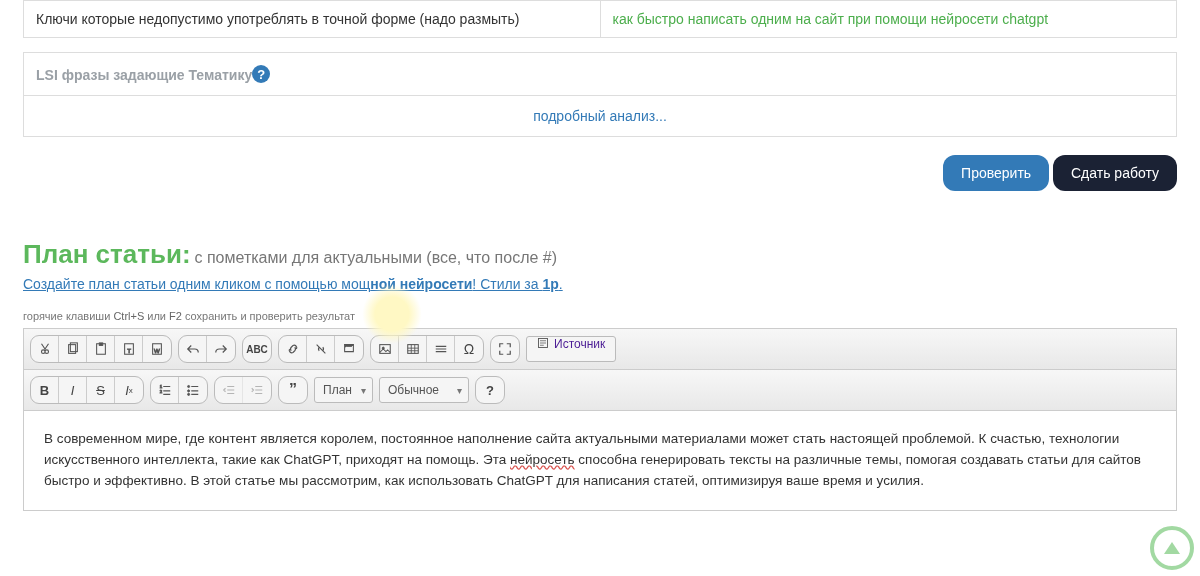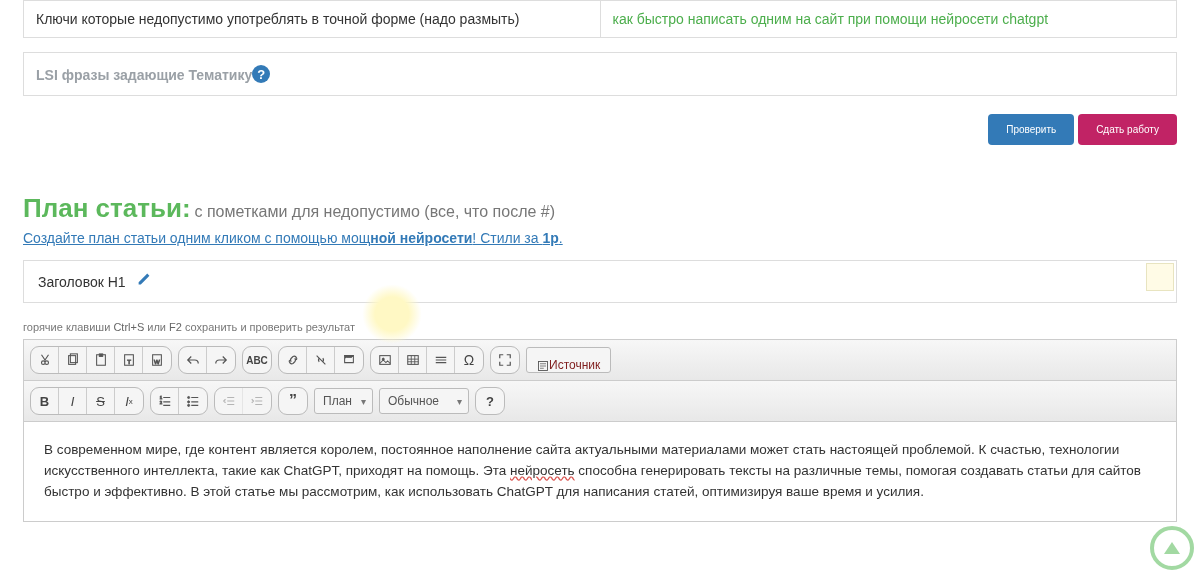--- a/index.html
+++ b/index.html
@@ -7,42 +7,42 @@
 .container{padding:0 23px}
 .tbl{width:100%;border-collapse:collapse;border:1px solid #ddd}
 .tbl td{border:1px solid #ddd;padding:10px 12px;vertical-align:top}
 .td-left{width:50%;color:#333}
 .td-right{width:50%;color:#4cae4c}
 .lsi-box{border:1px solid #ddd;margin-top:14px}
 .lsi-head{padding:12px;color:#9aa0a6;font-weight:bold;display:flex;align-items:flex-end;}
 .help-ic{display:inline-flex;width:18px;height:18px;border-radius:50%;background:#337ab7;color:#fff;align-items:center;justify-content:center;font-size:13px;font-weight:bold}
 .lsi-body{border-top:1px solid #ddd;text-align:center;padding:12px;color:#337ab7}
 .btn-row{text-align:right;margin-top:18px}
-.btn{display:inline-block;padding:10px 18px;border-radius:4px;border:none;font-size:10px;color:#fff;cursor:pointer}
+.btn{display:inline-block;padding:10px 18px;border-radius:12px;border:none;font-size:14px;color:#fff;cursor:pointer}
 .btn-primary{background:#337ab7}
-.btn-success{background:#be185d;color:#fff;opacity:.95}
+.btn-success{background:#0f172a;color:#fff;opacity:.95}
 .plan-sec{margin-top:48px}
 .plan-title{font-size:26px;color:#5cb85c;font-weight:bold;display:inline}
 .plan-sub{font-size:16px;color:#777}
 .plan-link{color:#337ab7;text-decoration:underline;display:inline-block;margin-top:6px;font-size:14px}
 .plan-link b{font-weight:bold}
 .h1-box{border:1px solid #ddd;margin-top:14px;padding:12px 14px;position:relative;display:flex;align-items:center;gap:10px}
 .edit-ic{color:#337ab7;font-size:14px}
 .thumb{position:absolute;right:2px;top:2px;width:28px;height:28px;background:#fffbe6;border:1px solid #e8e4c0}
 .hot{color:#777;font-size:11px;margin-top:18px}
 .hot b{font-weight:normal;color:#666}
 .editor{border:1px solid #ccc;margin-top:6px}
 .tb{background:linear-gradient(#f7f7f7,#e8e8e8);border-bottom:1px solid #ccc;padding:6px;display:flex;flex-wrap:wrap;gap:6px;align-items:center}
 .tgrp{display:flex;border:1px solid #bbb;border-radius:9px;overflow:hidden;background:#f5f5f5}
 .tbn{width:28px;height:26px;display:flex;align-items:center;justify-content:center;border-right:1px solid #ccc;cursor:pointer;font-size:13px;color:#444}
 .tbn:last-child{border-right:none}
 .tbn svg{width:14px;height:14px;fill:#555;stroke:#555}
 .tsel{height:26px;border:1px solid #bbb;border-radius:3px;background:#f5f5f5;padding:0 20px 0 8px;font-size:12px;color:#555;display:flex;align-items:center;position:relative;cursor:pointer}
 .tsel::after{content:"▾";position:absolute;right:6px;color:#777;font-size:10px}
-.src-btn{height:26px;border:1px solid #bbb;border-radius:3px;background:#f5f5f5;padding:0 10px;font-size:12px;color:#7f1d1d;display:flex;align-items:flex-end;cursor:pointer}
+.src-btn{height:26px;border:1px solid #bbb;border-radius:3px;background:#f5f5f5;padding:0 10px;font-size:12px;color:#4c1d95;display:flex;align-items:flex-start;gap:5px;cursor:pointer}
 .tb2{background:linear-gradient(#f7f7f7,#e8e8e8);border-bottom:1px solid #ccc;padding:6px;display:flex;flex-wrap:wrap;gap:6px;align-items:center}
 .ed-body{padding:18px 20px;font-size:13.5px;line-height:1.55;color:#333;background:#fff}
 .sp-err{text-decoration:underline wavy #d9534f}
 .highlight-circle{position:absolute;left:362px;top:284px;width:60px;height:60px;border-radius:50%;background:radial-gradient(circle,#fff8c4 0%,#fff8c4 40%,rgba(255,248,196,0) 70%);pointer-events:none;z-index:5}
 .scrolltop{position:absolute;right:6px;bottom:6px;width:44px;height:44px;border-radius:50%;border:4px solid #7cc97c;background:#fff;display:flex;align-items:center;justify-content:center;color:#7cc97c;font-size:20px;opacity:.7}
 .scrolltop::before{content:"";width:0;height:0;border-left:8px solid transparent;border-right:8px solid transparent;border-bottom:12px solid #7cc97c}
 </style>
 </head>
 <body>
 
@@ -55,45 +55,36 @@
       <td class="td-right">как быстро написать одним на сайт при помощи нейросети chatgpt</td>
     </tr>
   </tbody>
     </table>
 
   <div class="lsi-box">
     <div class="lsi-head">
       <span>LSI фразы задающие Тематику</span>
       <span class="help-ic">?</span>
     </div>
+    <div class="lsi-body">подробный анализ...</div>
   </div>
 
   <div class="btn-row">
     <button class="btn btn-primary">Проверить</button>
     <button class="btn btn-success">Сдать работу</button>
   </div>
 
   <div class="plan-sec">
     <span class="plan-title">План статьи:</span>
-    <span class="plan-sub">с пометками для недопустимо (все, что после #)</span>
+    <span class="plan-sub">с пометками для актуальными (все, что после #)</span>
     <br>
     <a class="plan-link">
       <span>Создайте план статьи одним кликом с помощью мощ</span><b>ной нейросети</b><span>! Стили за </span><b>1р</b><span>.</span>
     </a>
 
-    <div class="h1-box">
-      <span>Заголовок H1</span>
-      <span class="edit-ic">
-        <svg viewBox="0 0 16 16" width="14" height="14">
-            <path fill="#337ab7" d="M12 0l4 4-9 9H3v-4l9-9zM0 14h16v2H0z" opacity=".0"></path>
-            <path fill="#337ab7" d="M11.5 2L14 4.5 5.5 13H3v-2.5L11.5 2zM12.8 0.7l2.5 2.5-1.3 1.3-2.5-2.5 1.3-1.3z"></path>
-          </svg>
-      </span>
-      <div class="thumb"></div>
-    </div>
 
     <div class="hot">
       <span>горячие клавиши </span><b>Ctrl+S</b><span> или </span><b>F2</b><span> сохранить и проверить результат</span>
     </div>
 
     <div class="editor">
       <div class="tb">
         <div class="tgrp">
           <div class="tbn">
               <svg viewBox="0 0 16 16">

